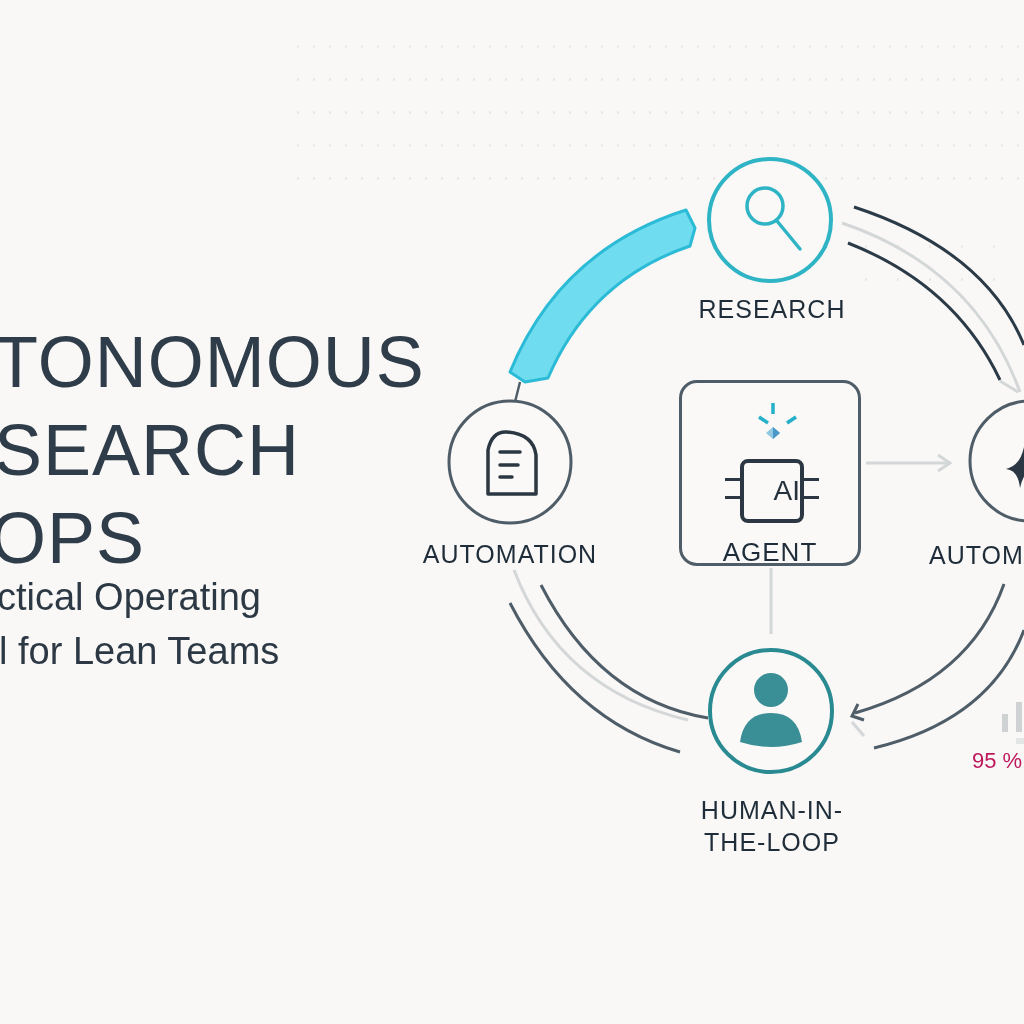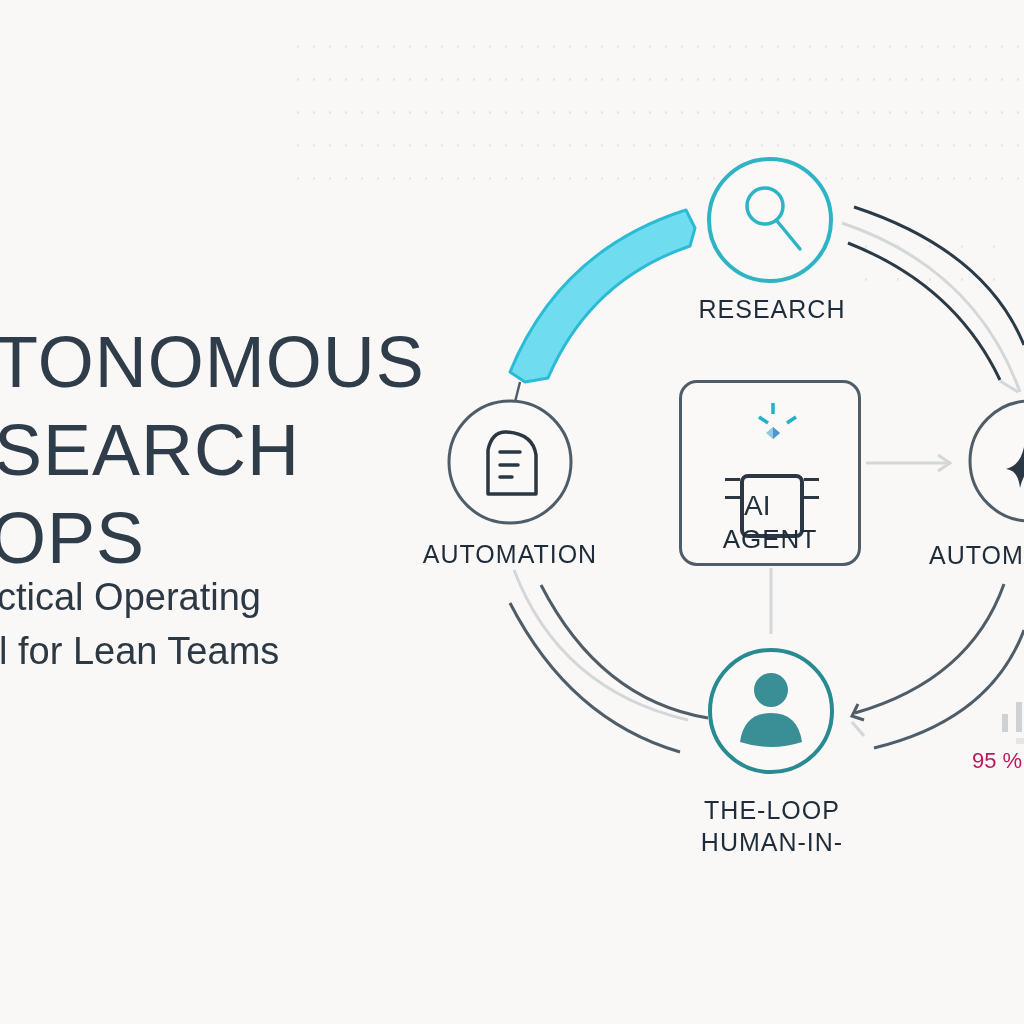--- a/index.html
+++ b/index.html
@@ -32,27 +32,27 @@
     .label {
       position: absolute; font-size: 25px; color: #1f2d3a; letter-spacing: 1px;
       text-align: center; white-space: nowrap; font-weight: 500;
     }
     .agent-box {
       position: absolute; left: 679px; top: 380px; width: 182px; height: 186px;
       border: 3px solid #4e5d68; border-radius: 18px; box-sizing: border-box;
       background: #faf9f7;
     }
     .agent-label {
-      position: absolute; left: 0; right: 0; top: 141px; text-align: center;
+      position: absolute; left: 0; right: 0; top: 154px; text-align: center;
       font-size: 26px; letter-spacing: 1px; color: #1f2d3a; font-weight: 500;
     }
     .chip {
       position: absolute; left: 58px; top: 76px; width: 64px; height: 64px;
       border: 4px solid #2b3843; border-radius: 8px; box-sizing: border-box;
-      display: flex; align-items: center; justify-content: flex-start; margin-top: 15px;
+      display: flex; align-items: center; justify-content: flex-end;
     }
     .chip-text { font-size: 28px; font-weight: 500; color: #25323d; }
     .pin { position: absolute; height: 3px; width: 15px; background: #2b3843; }
     .pct {
       position: absolute; left: 972px; top: 748px; font-size: 22px; color: #be185d;
     }
   </style>
 </head>
 <body>
 
@@ -139,22 +139,22 @@
     <rect x="1002" y="714" width="6" height="18" fill="#cfd2d3"></rect>
     <rect x="1016" y="702" width="6" height="30" fill="#cfd2d3"></rect>
     <rect x="1016" y="738" width="8" height="6" fill="#e4e6e6"></rect>
   </g>
 </svg>
 
 <div class="label" style="left:690px; top:295px; width:164px;">RESEARCH</div>
 <div class="label" style="left:420px; top:540px; width:180px;">AUTOMATION</div>
 <div class="label" style="left:929px; top:541px;">AUTOMATION</div>
 <div class="label" style="left:680px; top:794px; width:184px; line-height:32px;">
+  <div>HUMAN-IN-</div>
   <div>THE-LOOP</div>
-  <div>HUMAN-IN-</div>
 </div>
 
 <div class="agent-box">
   <svg width="182" height="80" style="position:absolute;left:-3px;top:-3px;">
     <line x1="94" y1="23" x2="94" y2="34" stroke="#23b0c8" stroke-width="3.5"></line>
     <line x1="80" y1="37" x2="89" y2="43" stroke="#23b0c8" stroke-width="3.5"></line>
     <line x1="108" y1="43" x2="117" y2="37" stroke="#23b0c8" stroke-width="3.5"></line>
     <path d="M 94 47 L 101 53 L 94 59 L 87 53 Z" fill="#8fc8e0"></path>
     <path d="M 94 47 L 101 53 L 94 59 Z" fill="#4a98c8"></path>
   </svg>

